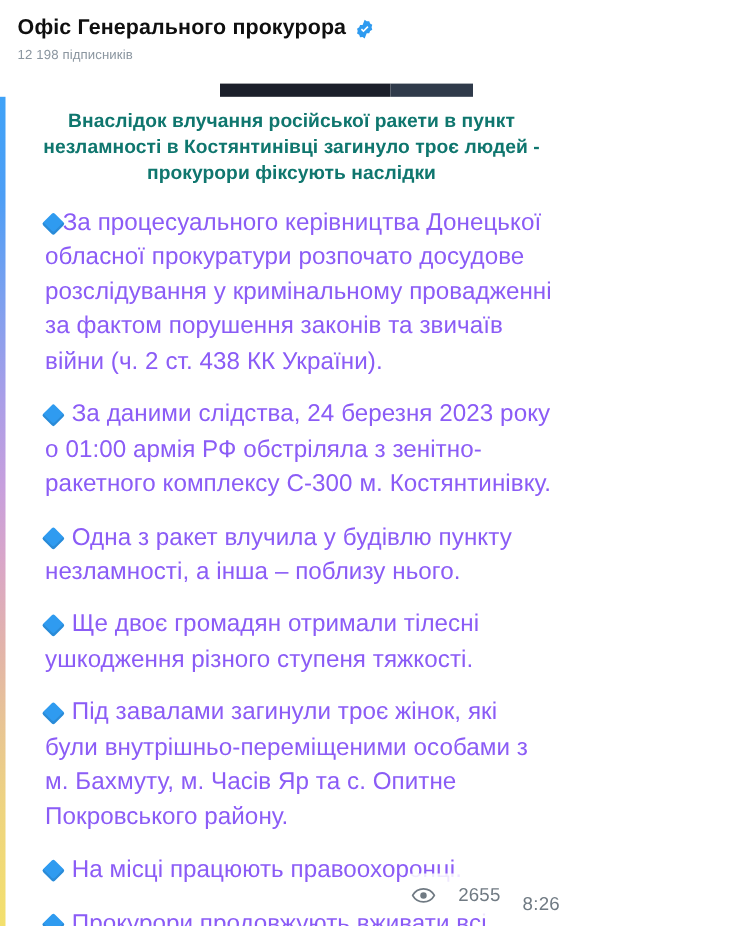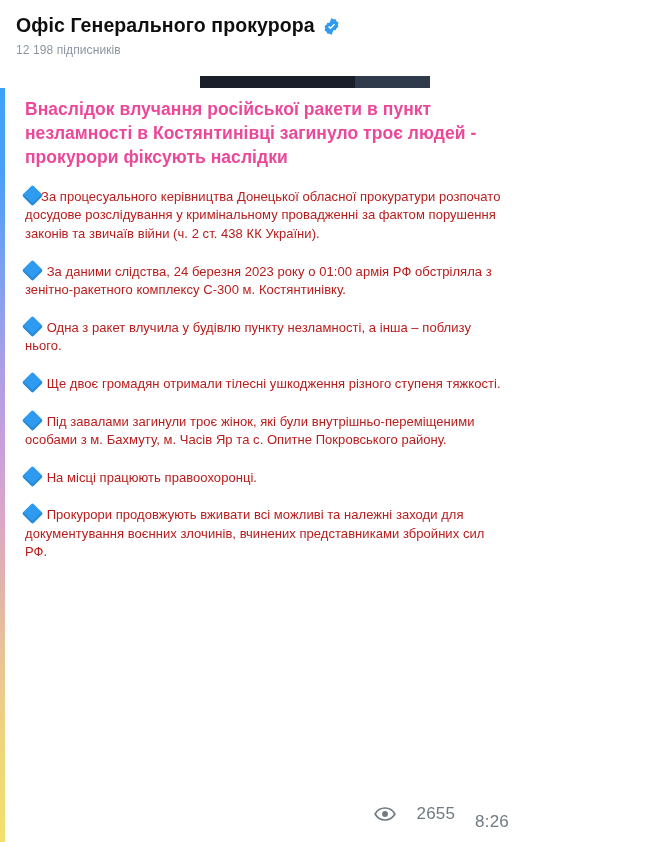--- a/index.html
+++ b/index.html
@@ -91,32 +91,33 @@
   }
   .post-content {
     flex: 1 1 auto;
     padding: 10px 22px 0 20px;
     position: relative;
   }
 
   .post-title {
     font-size: 17.5px;
     font-weight: bold;
-    color: #ec4899;
+    color: #0f766e;
     line-height: 1.37;
     letter-spacing: 0.05px;
     margin: 0 0 16px 0;
+    text-align: center;
   }
 
   .para {
-    font-size: 13px;
-    color: #b91c1c;
+    font-size: 22px;
+    color: #8b5cf6;
     line-height: 1.43;
     letter-spacing: 0.05px;
-    margin: 0 0 17px 0;
+    margin: 0 0 17px 16px;
     text-indent: 0;
   }
   .para:last-of-type { margin-bottom: 0; }
 
   .diamond {
     display: inline-block;
     width: 15px;
     height: 15px;
     background: #2f9bf0;
     transform: rotate(45deg);

